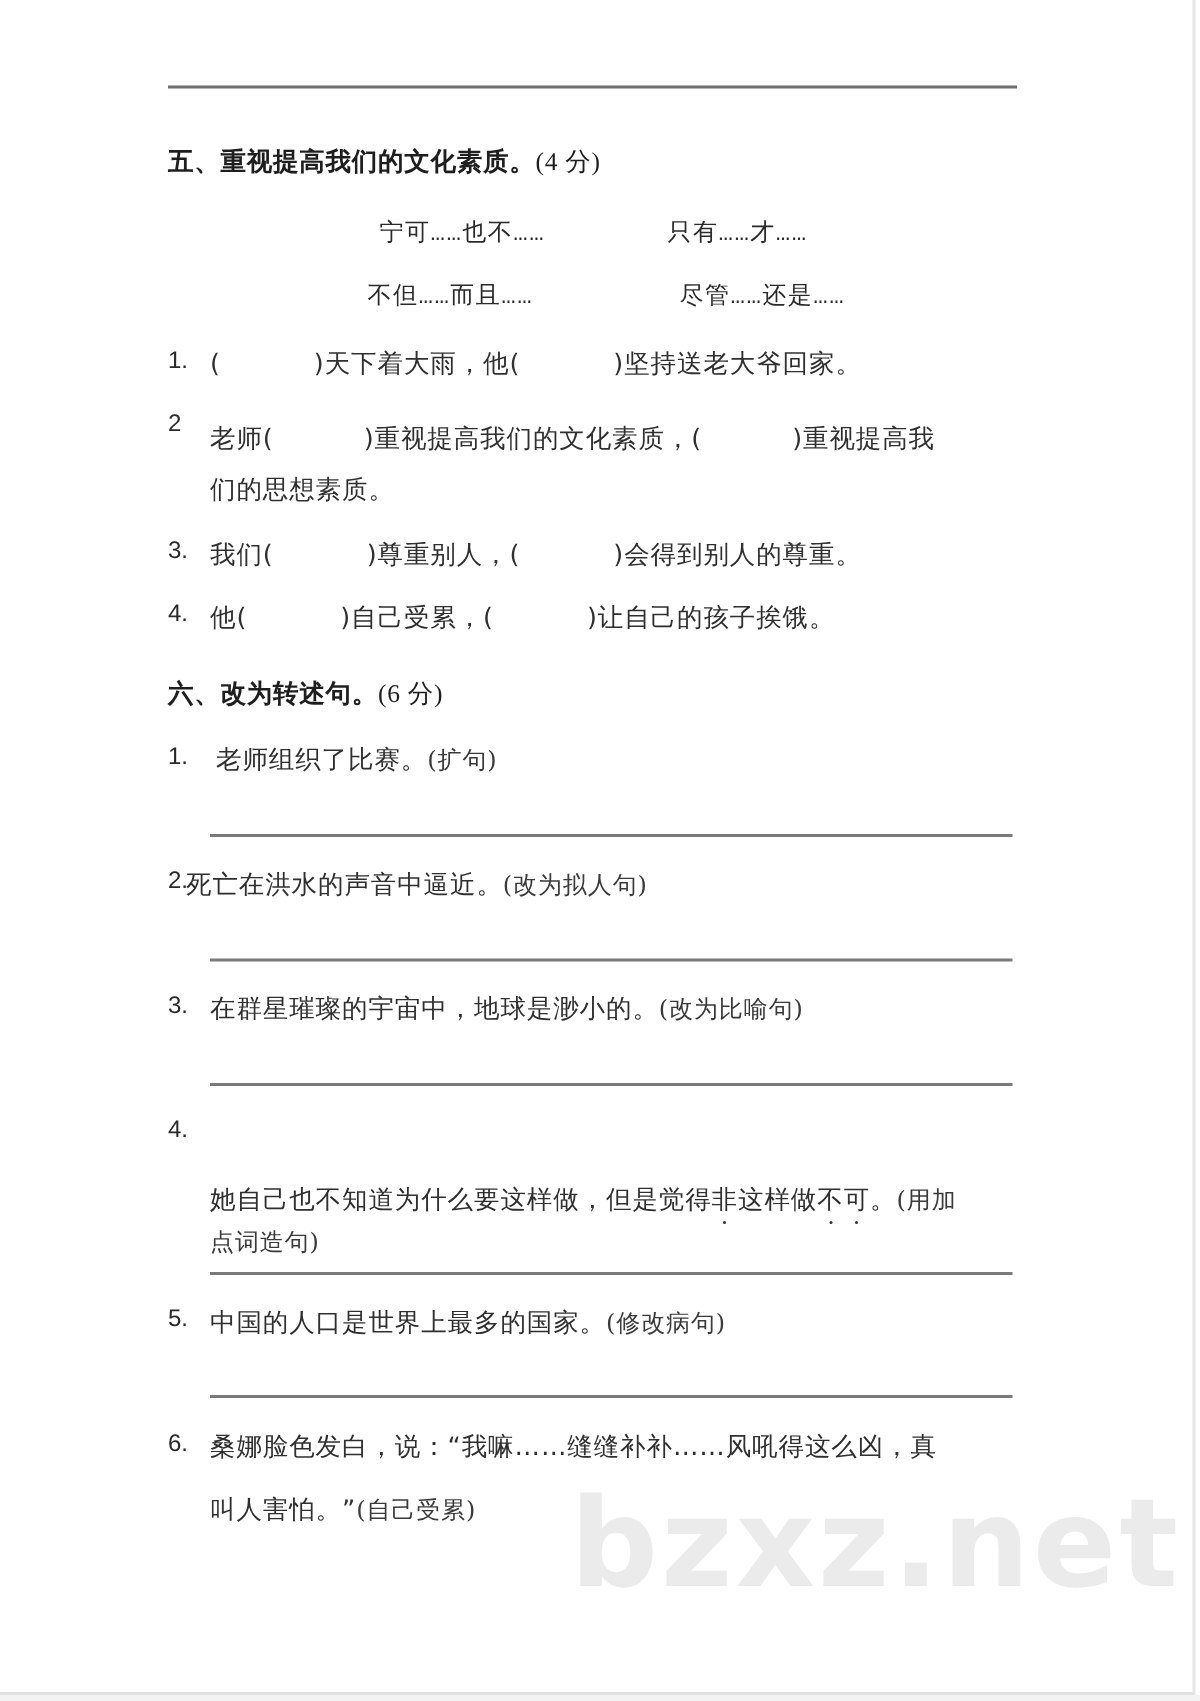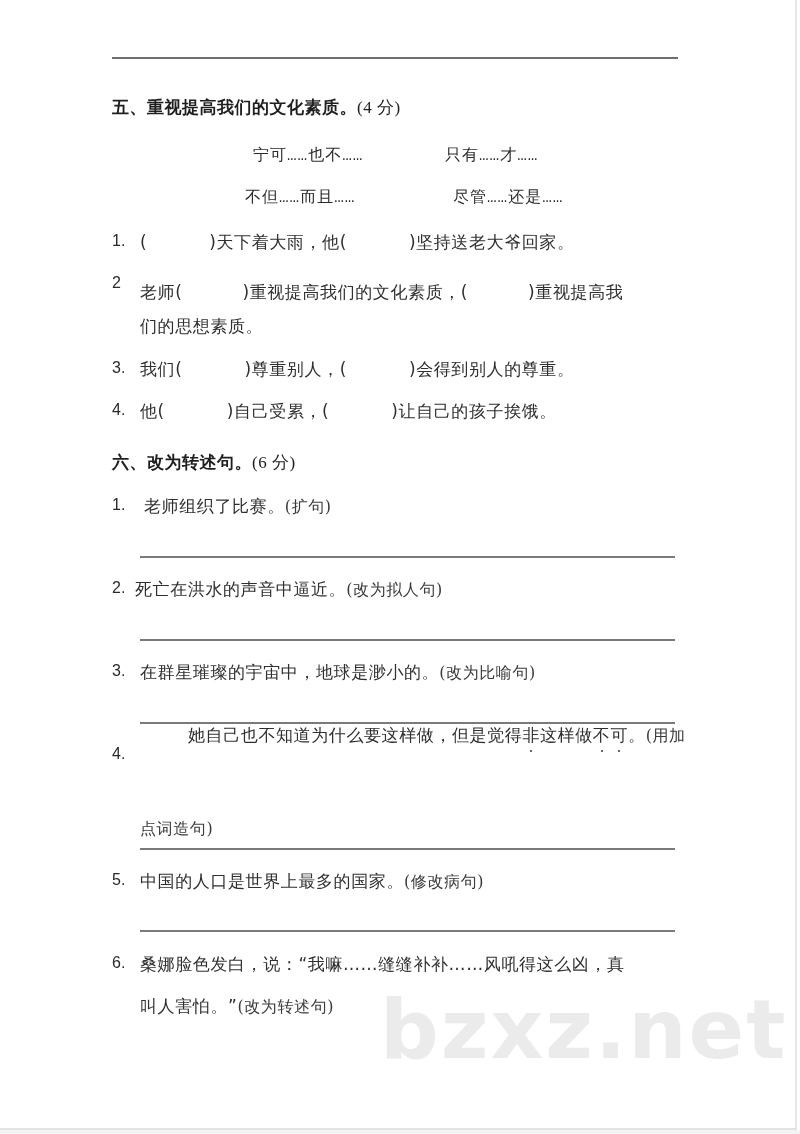--- a/index.html
+++ b/index.html
@@ -67,45 +67,45 @@
   <span>六、改为转述句。</span><span class="pts">(6 分)</span>
 </div>
 
 <div class="abs num" style="left:112px; top:496px;">1.</div>
 <div class="abs txt" style="left:144px; top:495px;">
   <span>老师组织了比赛。</span><span class="note">(扩句)</span>
 </div>
 <div class="answer-line" style="top:556px;"></div>
 
 <div class="abs num" style="left:112px; top:579px;">2.</div>
-<div class="abs txt" style="left:135px; top:578px;">
+<div class="abs txt" style="left:124px; top:578px;">
   <span>死亡在洪水的声音中逼近。</span><span class="note">(改为拟人句)</span>
 </div>
 <div class="answer-line" style="top:639px;"></div>
 
 <div class="abs num" style="left:112px; top:662px;">3.</div>
 <div class="abs txt" style="left:140px; top:661px;">
   <span>在群星璀璨的宇宙中，地球是渺小的。</span><span class="note">(改为比喻句)</span>
 </div>
 <div class="answer-line" style="top:722px;"></div>
 
 <div class="abs num" style="left:112px; top:745px;">4.</div>
-<div class="abs txt" style="left:140px; top:724px;margin-left:48px;">
+<div class="abs txt" style="left:140px; top:788px;">
   <span>她自己也不知道为什么要这样做，但是觉得</span><span class="dot">非</span><span>这样做</span><span class="dot">不</span><span class="dot">可</span><span>。</span><span class="note">(用加</span>
 </div>
 <div class="abs txt" style="left:140px; top:786px;margin-top:32px;">
   <span class="note">点词造句)</span>
 </div>
 <div class="answer-line" style="top:848px;"></div>
 
 <div class="abs num" style="left:112px; top:871px;">5.</div>
 <div class="abs txt" style="left:140px; top:870px;">
   <span>中国的人口是世界上最多的国家。</span><span class="note">(修改病句)</span>
 </div>
 <div class="answer-line" style="top:930px;"></div>
 
 <div class="abs num" style="left:112px; top:954px;">6.</div>
 <div class="abs txt" style="left:140px; top:953px;text-align:right;">桑娜脸色发白，说：“我嘛……缝缝补补……风吼得这么凶，真</div>
 <div class="abs txt" style="left:140px; top:995px;">
-  <span>叫人害怕。”</span><span class="note">(改为转述句)</span>
+  <span>叫人害怕。”</span><span class="note">(自己受累)</span>
 </div>
 
 <div class="watermark">bzxz.net</div>
 
 </body></html>

